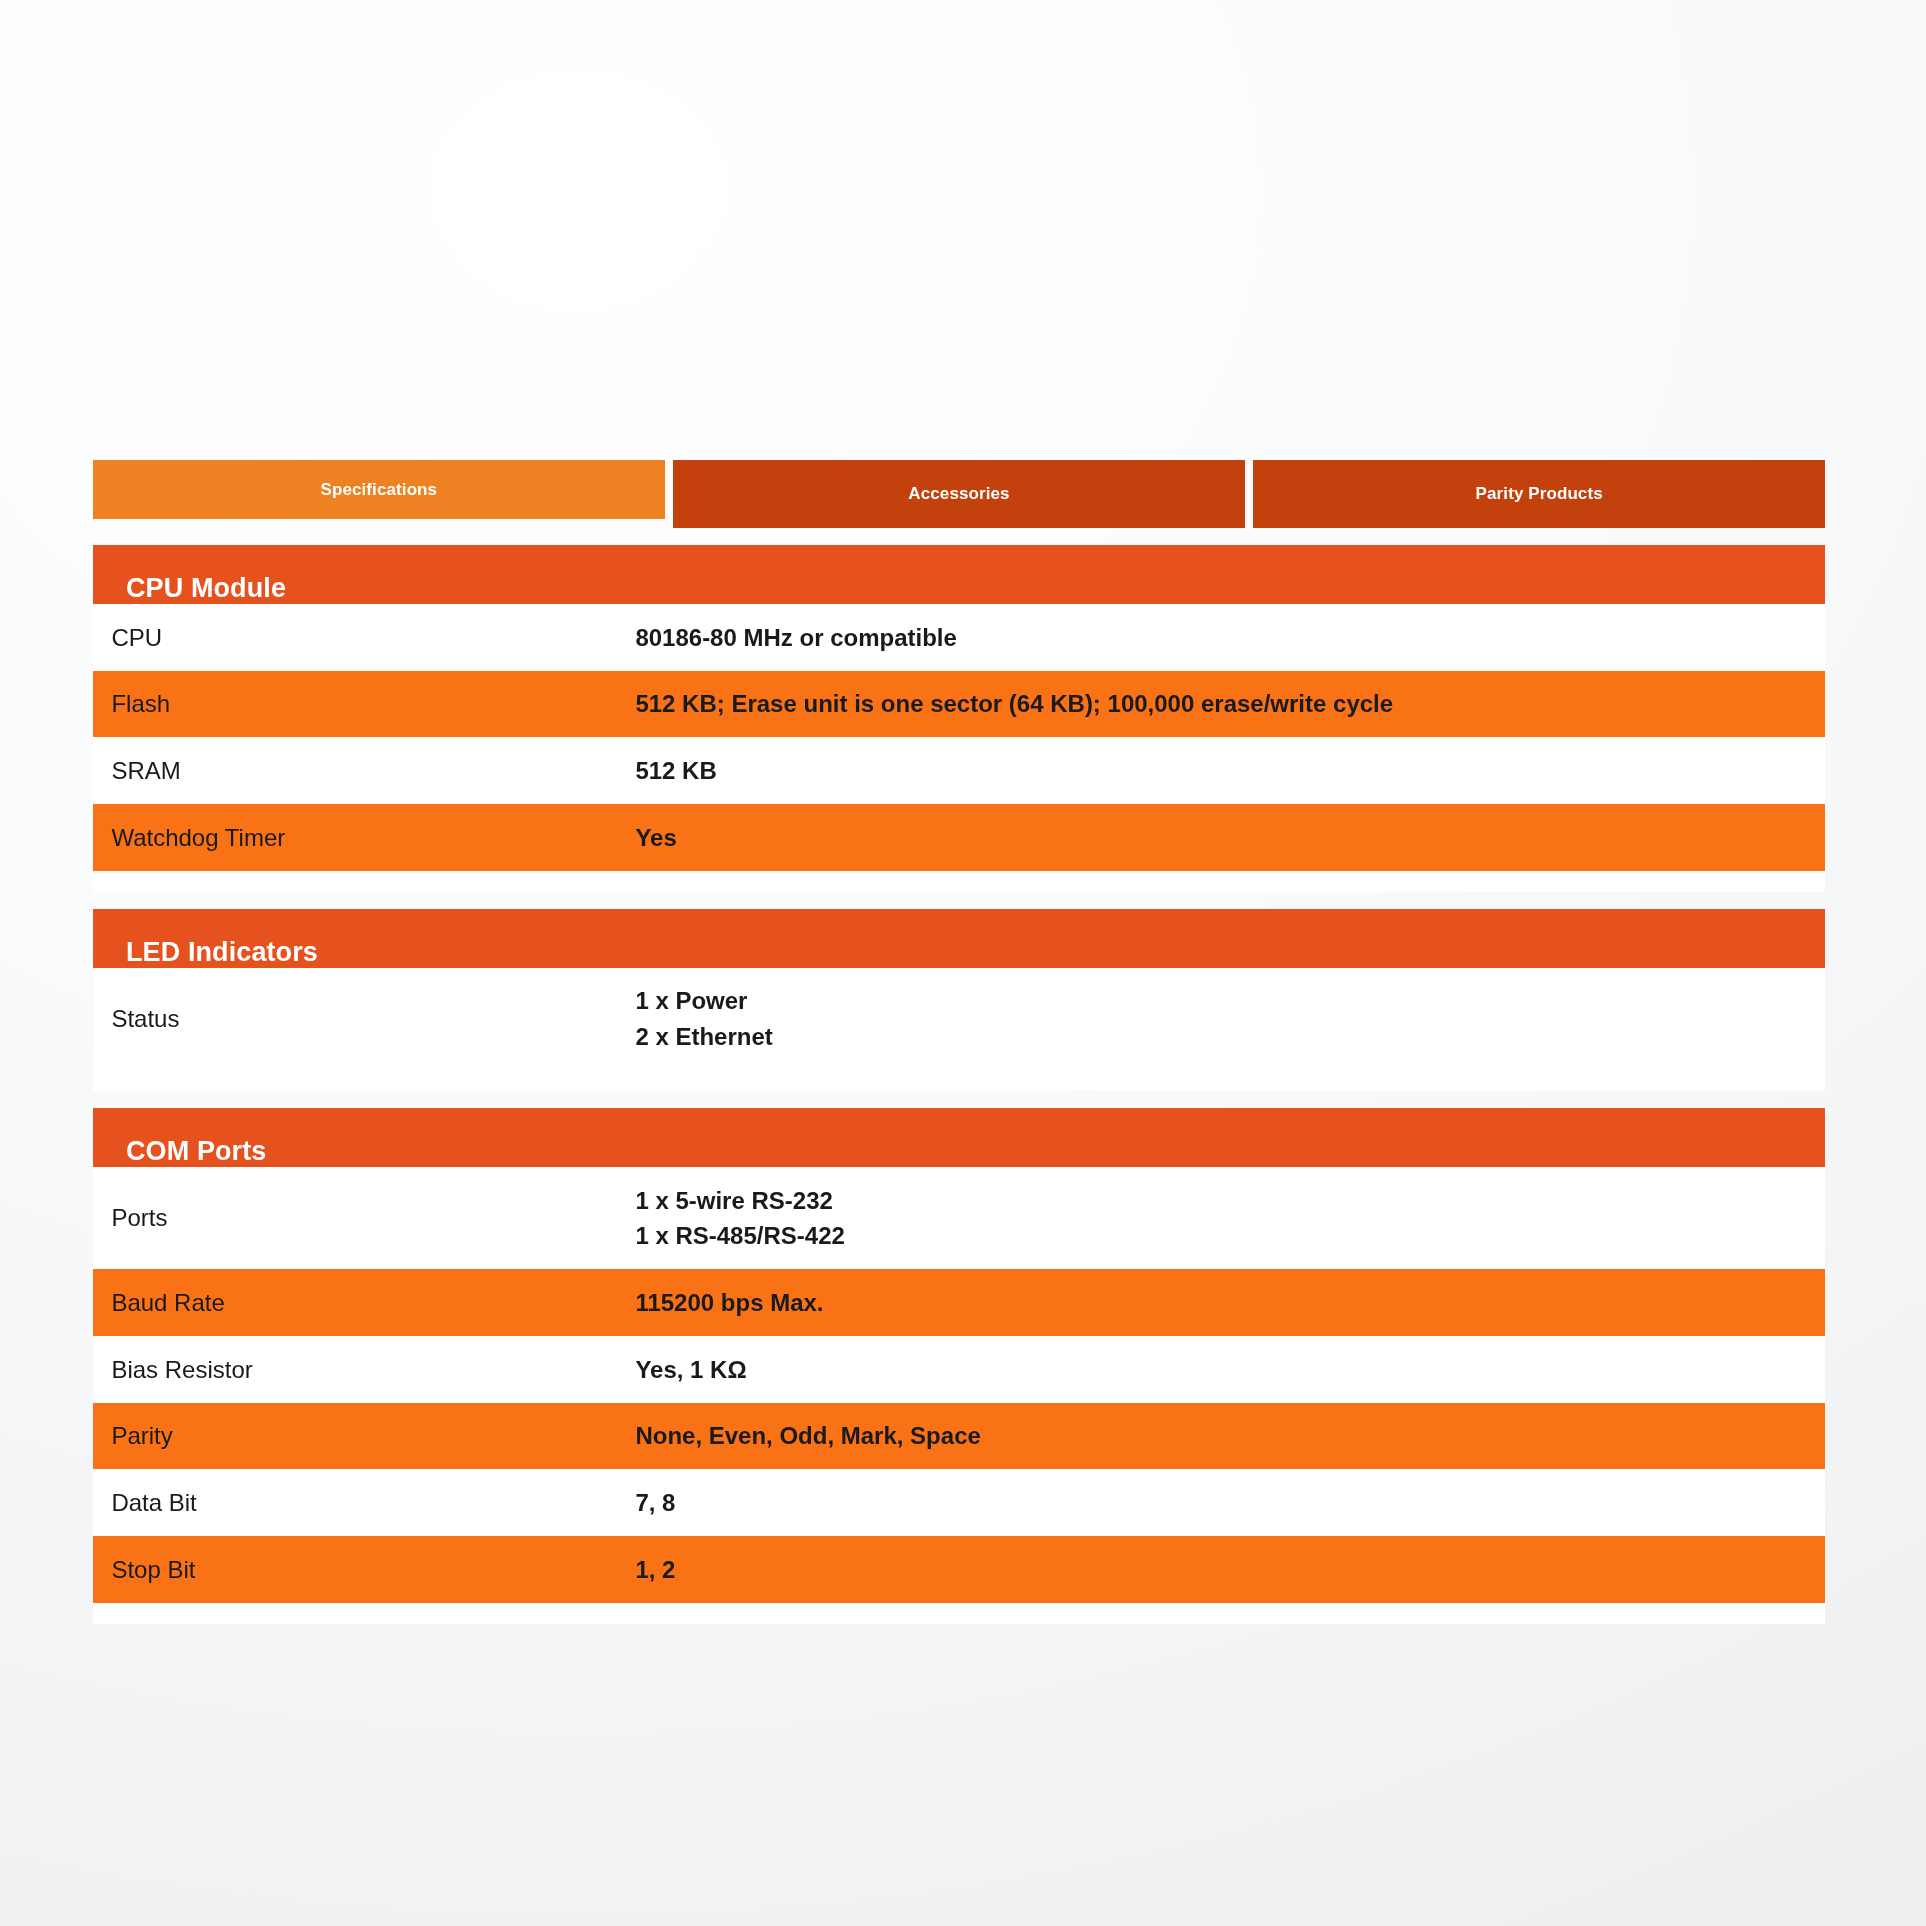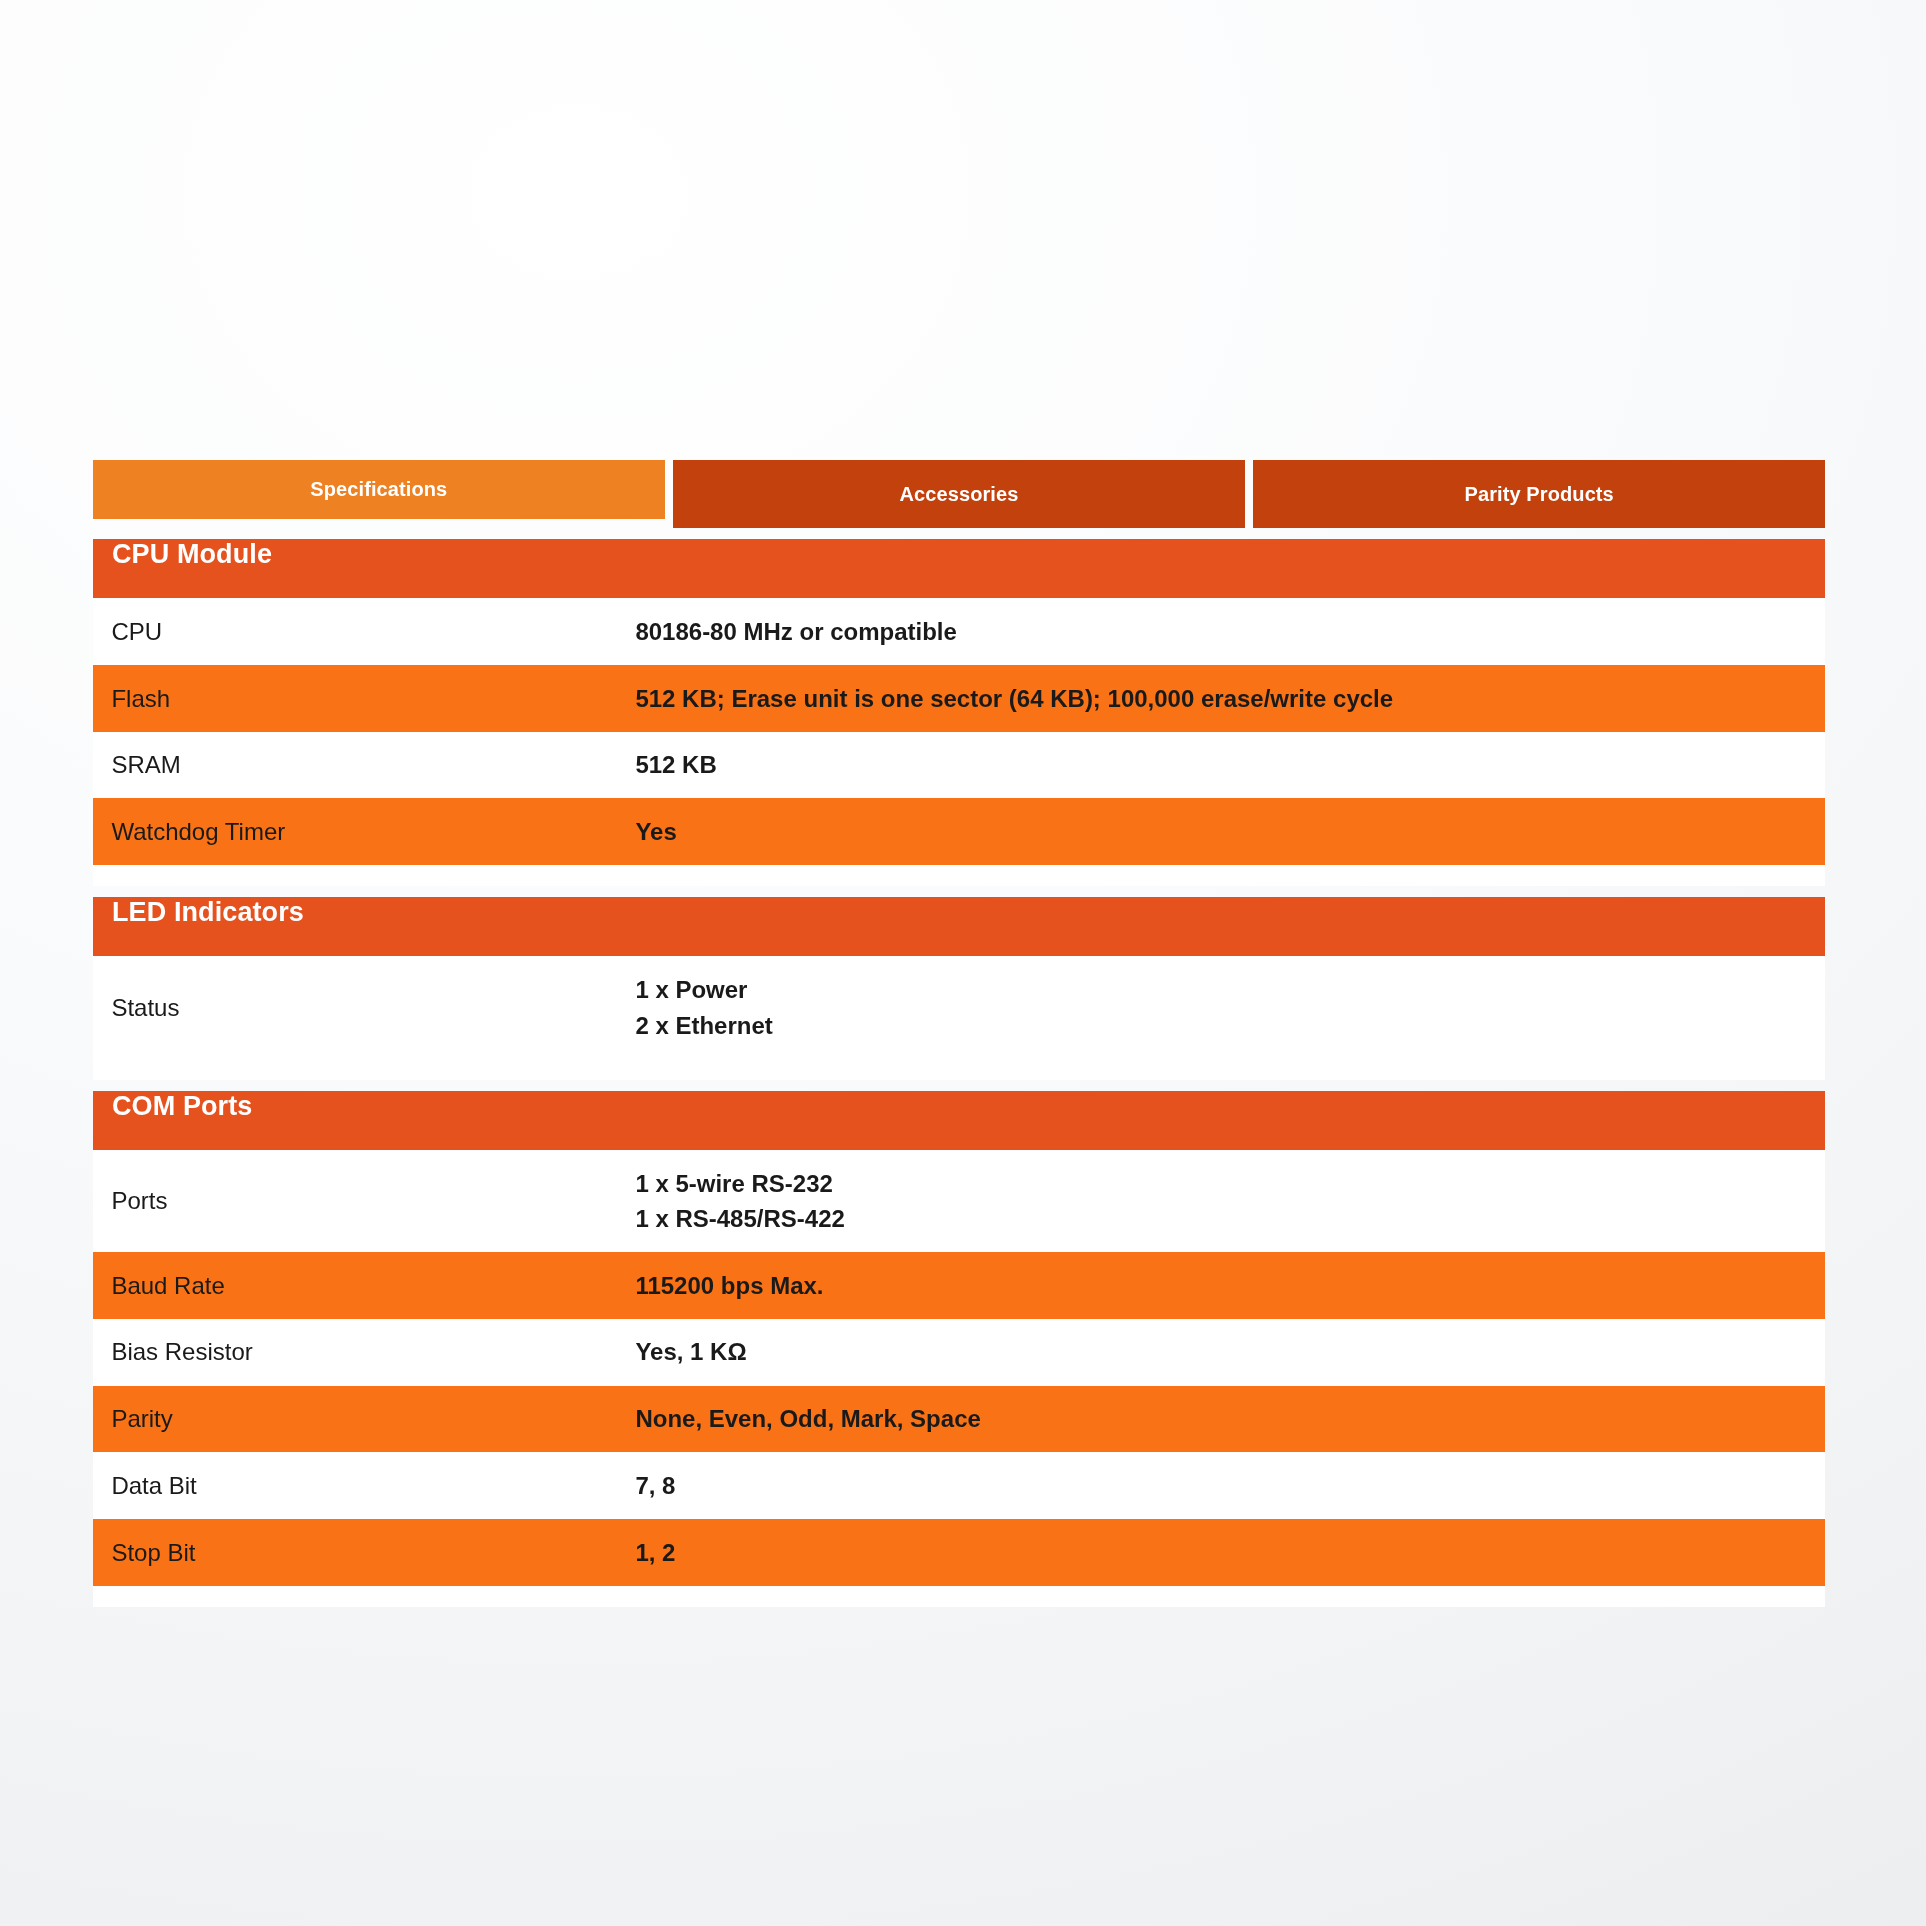--- a/index.html
+++ b/index.html
@@ -31,21 +31,21 @@
     gap: 8.5px;
     height: 68px;
   }
 
   .tab {
     flex: 1 1 0;
     display: flex;
     align-items: center;
     justify-content: center;
     color: #ffffff;
-    font-size: 20px;
+    font-size: 17px;
     font-weight: bold;
     letter-spacing: 0.1px;
     cursor: pointer;
     user-select: none;
   }
 
   .tab.active {
     background: #ee8122;
     height: 59px;
   }
@@ -60,23 +60,24 @@
     margin-top: 11.3px;
   }
 
   .section-header {
     background: #e5521e;
     color: #ffffff;
     font-size: 27px;
     font-weight: bold;
     height: 59px;
     display: flex;
-    align-items: flex-start;
-    padding-left: 19px;
+    align-items: flex-end;
+    padding-left: 33px;
     letter-spacing: 0.1px;
+    margin-top: 17px;
   }
 
   .spec-table {
     width: 100%;
     border-collapse: collapse;
     table-layout: fixed;
   }
 
   .spec-table tr.odd  { background: #ffffff; }
   .spec-table tr.even { background: #f97316; }

